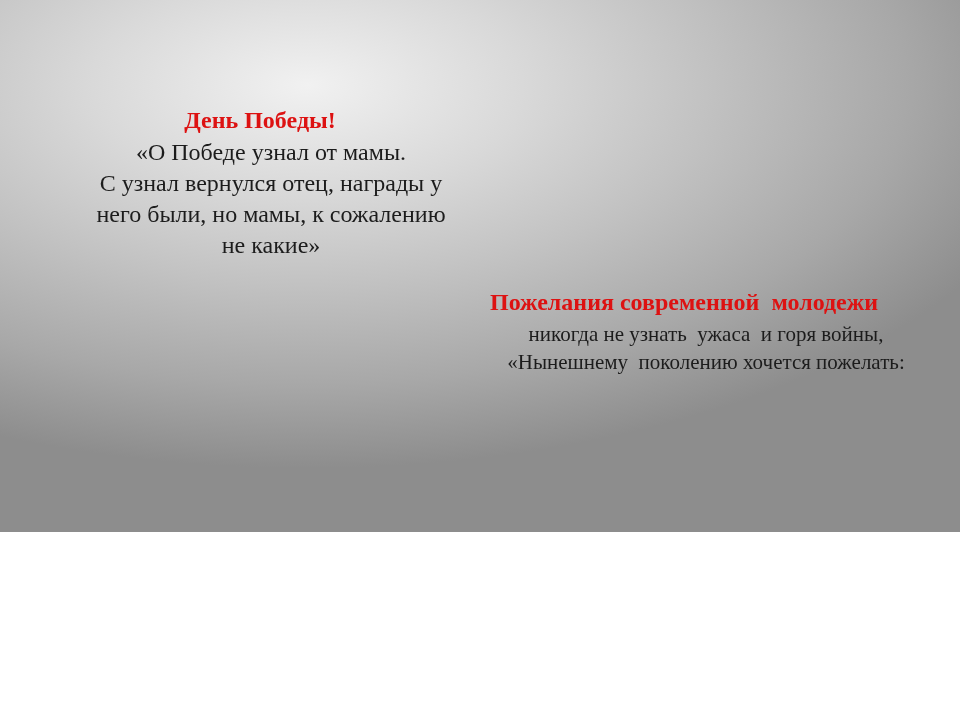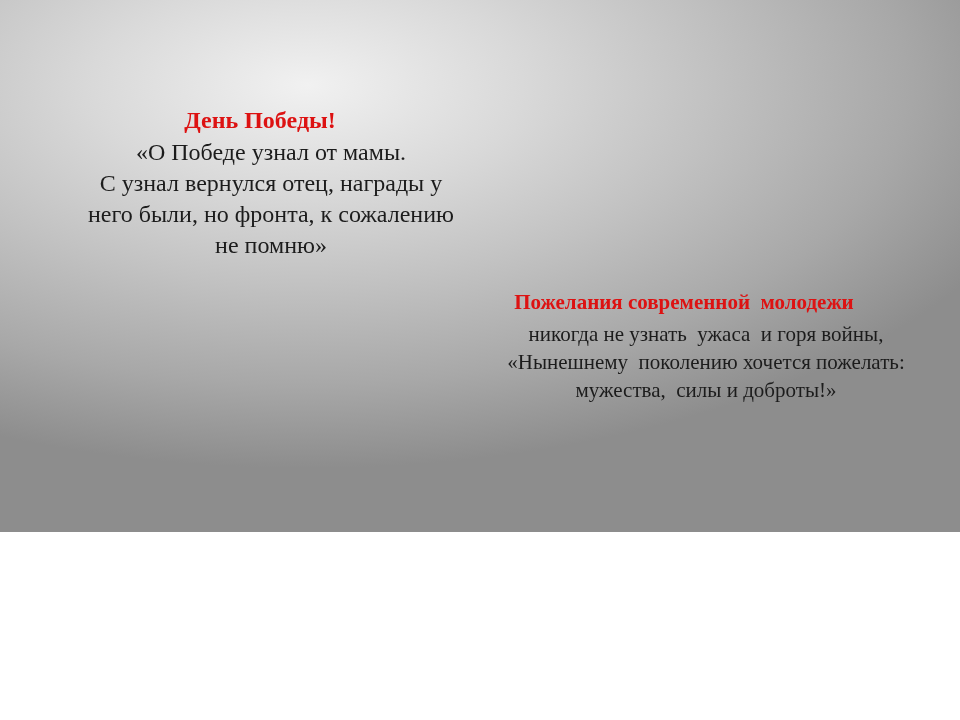--- a/index.html
+++ b/index.html
@@ -12,21 +12,21 @@
     font-family:"Liberation Serif", serif;
   }
   
   .tblock{position:absolute;text-align:center;}
   .tblock .title{margin:0;font-weight:bold;color:#dd1212;white-space:pre;}
   .tblock .line{color:#1c1c1c;white-space:pre;}
   .block1{left:61px;top:103px;width:420px;}
   .block1 .title{font-size:24px;line-height:34px;margin-right:22px;}
   .block1 .line{font-size:24px;line-height:31px;}
   .block2{left:486px;top:289px;width:440px;}
-  .block2 .title{font-size:21px;line-height:26px;margin:0 44px 5px 0;}
+  .block2 .title{font-size:24px;line-height:26px;margin:0 44px 5px 0;}
   .block2 .line{font-size:21px;line-height:28px;}
   
   .banner{
     position:absolute;left:97px;top:562px;width:808px;height:135px;
     background:#ffffff;
   }
   .banner svg{display:block;width:808px;height:135px;}
   .t9{
     font-family:"DejaVu Sans", sans-serif;font-weight:bold;font-size:46px;
     fill:#d81a1a;stroke:#d81a1a;stroke-width:2.6;stroke-linejoin:round;
@@ -40,29 +40,28 @@
 </style>
 </head>
 <body>
 
 <div class="slide">
 
   <section class="tblock block1">
     <h1 class="title">День Победы!</h1>
     <div class="line">«О Победе узнал от мамы.</div>
     <div class="line">С узнал вернулся отец, награды у</div>
-    <div class="line">него были, но фронта, к сожалению</div>
-    <div class="line">не помню»</div>
+    <div class="line">него были, но мамы, к сожалению</div>
+    <div class="line">не какие»</div>
   </section>
 
   <section class="tblock block2">
     <h2 class="title">Пожелания современной  молодежи</h2>
     <div class="line">никогда не узнать  ужаса  и горя войны,</div>
     <div class="line">«Нынешнему  поколению хочется пожелать:</div>
-    <div class="line">мужества,  силы и доброты!»</div>
   </section>
 
   <div class="banner">
     <svg viewBox="0 0 808 135" xmlns="http://www.w3.org/2000/svg">
       <defs>
         <linearGradient id="gold" x1="0" y1="0" x2="1" y2="1">
           <stop offset="0" stop-color="#f8ecc2"></stop>
           <stop offset="0.5" stop-color="#e3bc6a"></stop>
           <stop offset="1" stop-color="#b9832b"></stop>
         </linearGradient>

